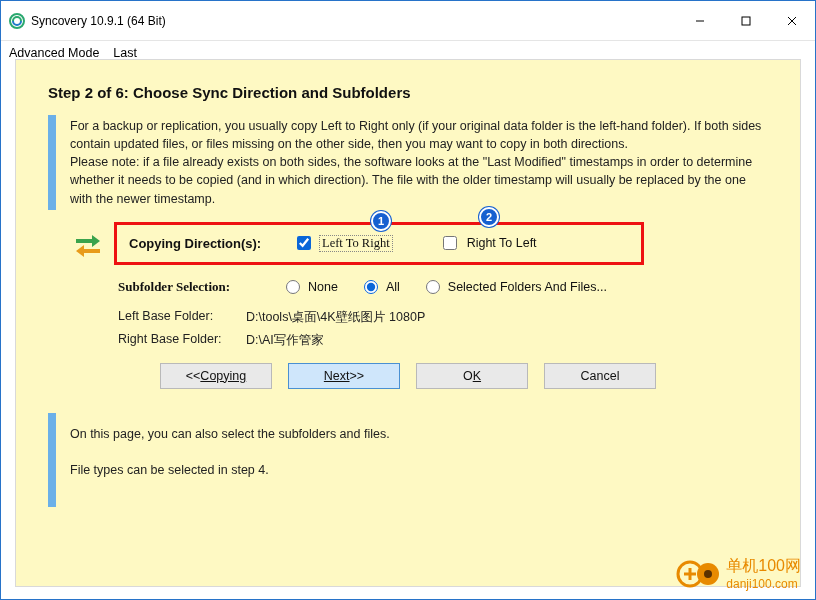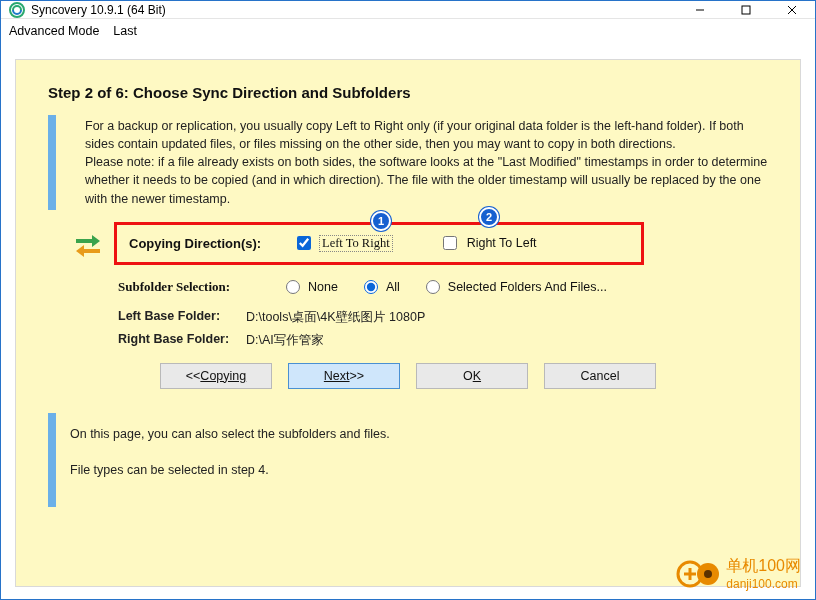--- a/index.html
+++ b/index.html
@@ -1,40 +1,40 @@
 <!DOCTYPE html>
 <html><head>
 <meta charset="utf-8">
 <style>
 * { box-sizing: border-box; margin: 0; padding: 0; font-family: "Segoe UI", "Microsoft YaHei", Tahoma, sans-serif; }
 body { background: #fff; width: 816px; height: 600px; overflow: hidden; border: 1px solid #2773c9; position: relative; }
-.titlebar { height: 18px; background: #fff; display: flex; align-items: center; padding: 0 0 0 8px; border-bottom: 1px solid #e5e5e5; }
+.titlebar { height: 40px; background: #fff; display: flex; align-items: center; padding: 0 0 0 8px; border-bottom: 1px solid #e5e5e5; }
 .titlebar .icon { width: 16px; height: 16px; margin-right: 6px; }
 .titlebar .title { font-size: 12px; color: #000; flex: 1; }
 .titlebar .winbtn { width: 46px; height: 30px; display: flex; align-items: center; justify-content: center; color: #000; font-size: 10px; }
 .menubar { height: 24px; padding: 2px 8px; font-size: 12.5px; color: #000; display: flex; gap: 14px; align-items: center; }
 .menubar span { cursor: default; }
 .content { position: absolute; left: 14px; right: 14px; top: 58px; bottom: 12px; border: 1px solid #d9d9d9; background: #fef9c3; padding: 24px 32px 16px 32px; }
 .step-title { font-size: 15px; font-weight: 600; color: #111; margin-bottom: 14px; }
-.infoblock { display: flex; gap: 29px; margin-bottom: 12px; }
+.infoblock { display: flex; gap: 14px; margin-bottom: 12px; }
 .bluebar { width: 8px; background: #6bb0e8; flex-shrink: 0; }
 .infotext { font-size: 12.5px; color: #222; line-height: 1.45; padding: 2px 0; }
 .direction-row-wrap { display: flex; align-items: center; gap: 10px; margin-bottom: 14px; }
 .side-icon { width: 32px; height: 32px; margin-left: 24px; flex-shrink: 0; }
 .redbox { border: 3px solid #e11; padding: 10px 12px; display: flex; align-items: center; gap: 8px; position: relative; width: 530px; }
 .section-label { font-size: 13px; font-weight: 600; color: #111; width: 160px; }
 .chk { width: 14px; height: 14px; accent-color: #0a66d8; }
 .chk-label { font-size: 12.5px; color: #111; padding: 0 2px; }
 .dotted { border: 1px dotted #888; font-family: Liberation Serif, serif; }
 .radio-row { display: flex; align-items: center; gap: 8px; margin-left: 70px; margin-bottom: 14px; }
 .radio-row .section-label { width: 160px; font-family: Liberation Serif, serif; }
 .radio { width: 14px; height: 14px; accent-color: #0a66d8; }
 .rlabel { font-size: 12.5px; color: #111; margin-right: 18px; }
 .path-row { display: flex; font-size: 12.5px; color: #222; margin-left: 70px; margin-bottom: 6px; }
-.path-row .plabel { width: 128px; font-weight: bold; }
+.path-row .plabel { width: 128px; }
 .btnrow { display: flex; gap: 16px; justify-content: center; margin-top: 14px; margin-bottom: 24px; }
 .wbtn { width: 112px; height: 26px; border: 1px solid #b9b9b9; background: #e9e9e9; font-size: 12.5px; color: #111; display: flex; align-items: center; justify-content: center; cursor: default; }
 .wbtn.primary { background: #cfe6fb; border-color: #4a90d2; }
 .wbtn .ul { text-decoration: underline; }
 .bottomblock { display: flex; gap: 14px; }
 .bottomblock .bluebar { height: 94px; }
 .badge { position: absolute; width: 20px; height: 20px; border-radius: 50%; background: #1660d0; border: 2px solid #fff; color: #fff; font-size: 11px; font-weight: 600; display: flex; align-items: center; justify-content: center; box-shadow: 0 0 0 1px #1660d0; }
 .watermark { position: absolute; right: 14px; bottom: 8px; display: flex; align-items: center; gap: 6px; }
 .watermark .wtxt1 { font-size: 16px; color: #e88a00; font-weight: 500; }
 .watermark .wtxt2 { font-size: 12px; color: #e88a00; }

